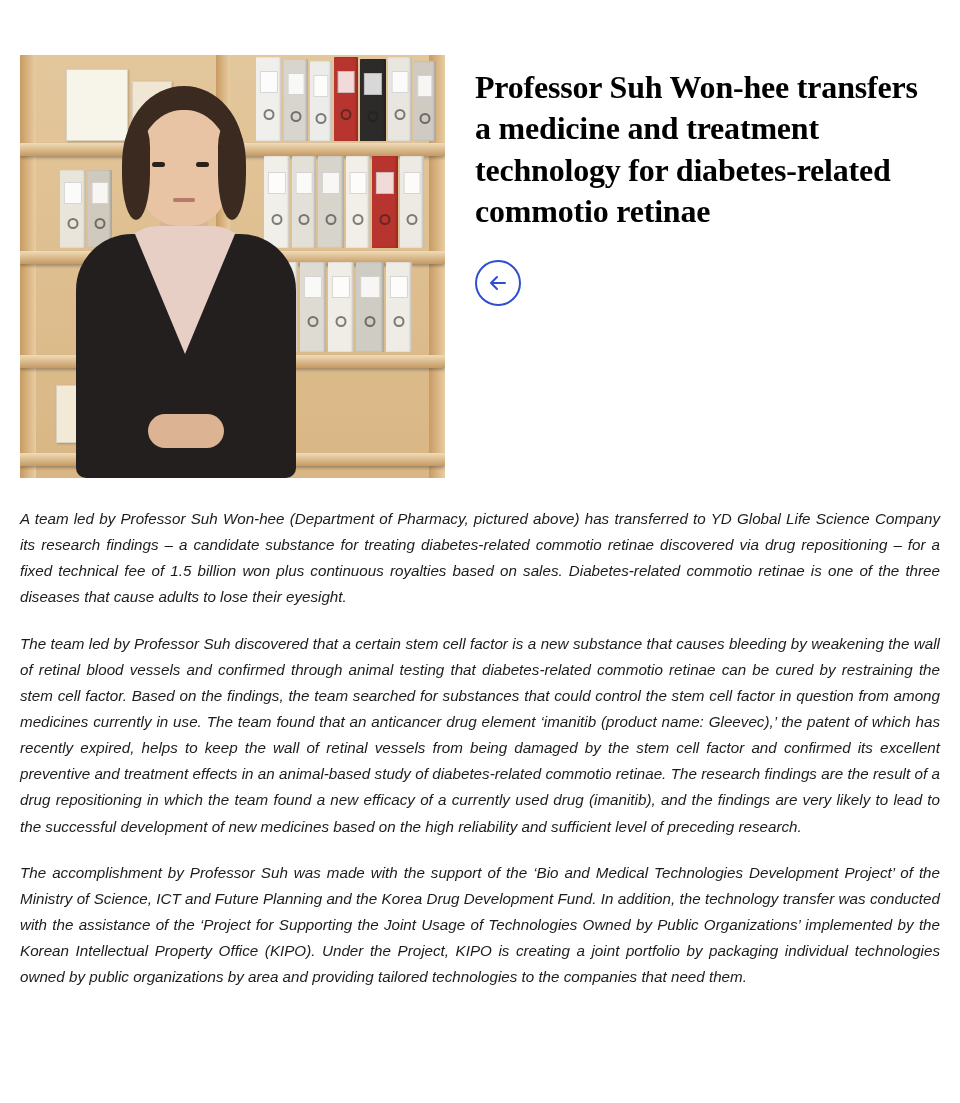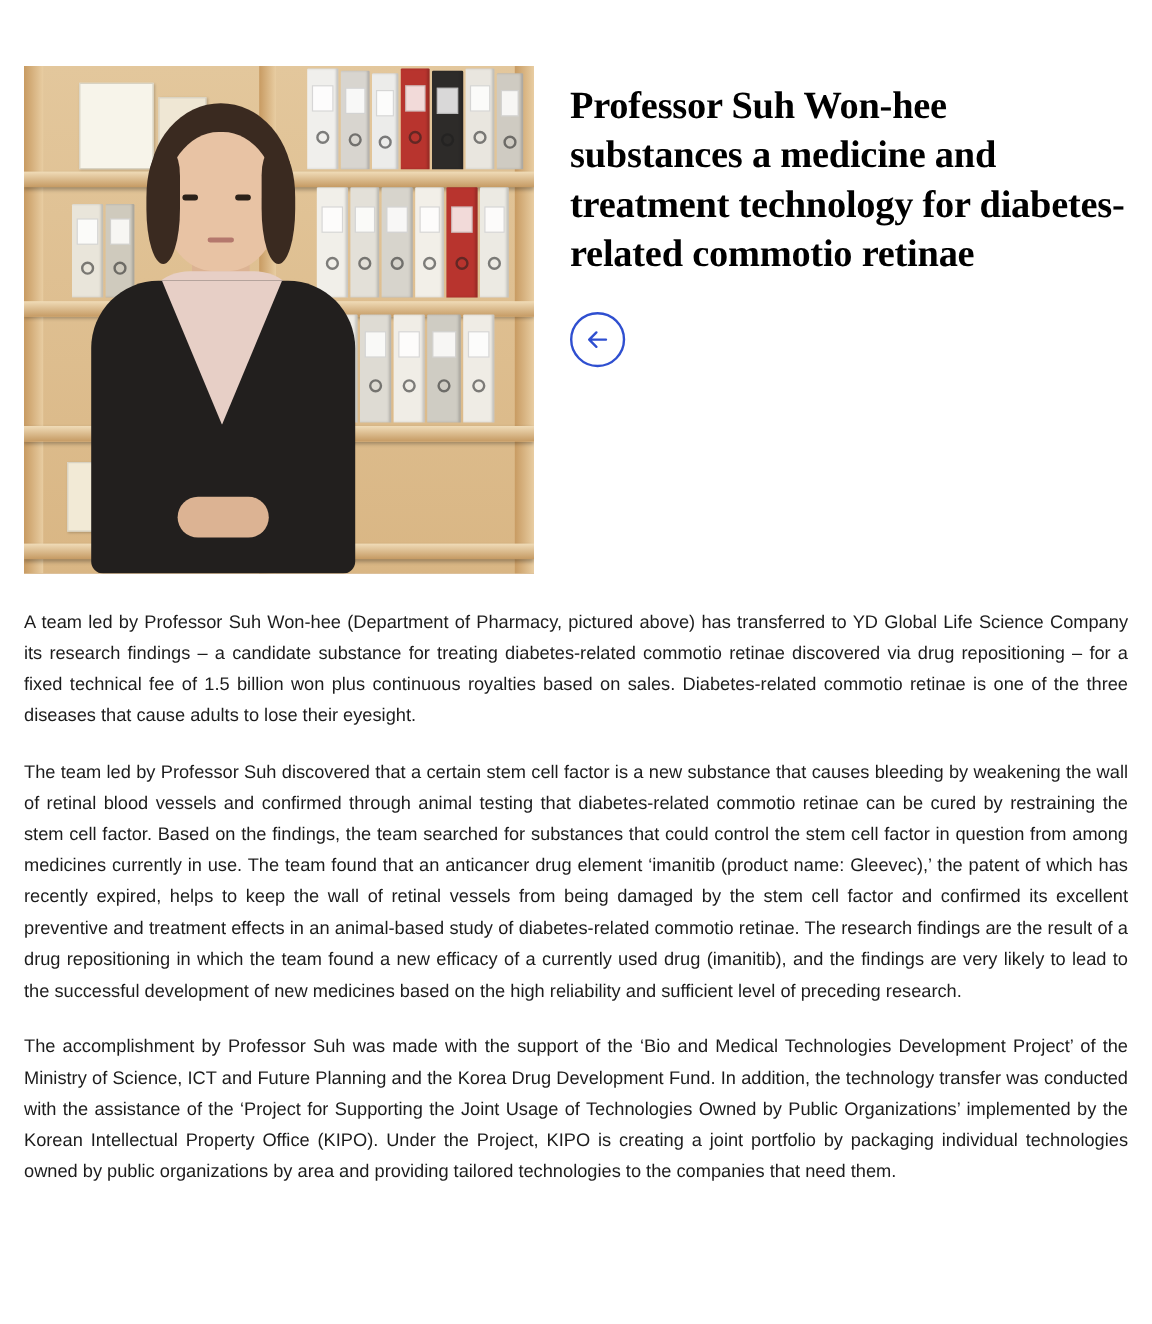--- a/index.html
+++ b/index.html
@@ -240,20 +240,21 @@
     padding: 28px 20px 40px 20px;
   }
   .article p {
     font-size: 15.2px;
     line-height: 1.72;
     color: #1c1c1c;
     margin: 0 0 20px 0;
     text-align: justify;
     -webkit-hyphens: auto;
     hyphens: auto;
+    font-style: italic;
   }
   .article p:last-child { margin-bottom: 0; }
 </style>
 </head>
 <body>
 
 <div class="page">
 
   <div class="hero">
 
@@ -370,21 +371,21 @@
           <div class="p-neck"></div>
           <div class="p-inner"></div>
           <div class="p-cardigan"></div>
           <div class="p-vneck"></div>
           <div class="p-hands"></div>
         </div>
       </div>
     </div>
 
     <div class="hero-text">
-      <h1 class="headline">Professor Suh Won-hee substances a medicine and treatment technology for diabetes-related commotio retinae</h1>
+      <h1 class="headline">Professor Suh Won-hee transfers a medicine and treatment technology for diabetes-related commotio retinae</h1>
 
       <div class="back-btn">
         <svg width="24" height="24" viewBox="0 0 24 24" aria-hidden="true">
           <path d="M19 12 H6 M11 6 L5 12 L11 18" fill="none" stroke="#2f4fd0" stroke-width="2" stroke-linecap="round" stroke-linejoin="round"></path>
         </svg>
       </div>
     </div>
   </div>
 
   <div class="article">

